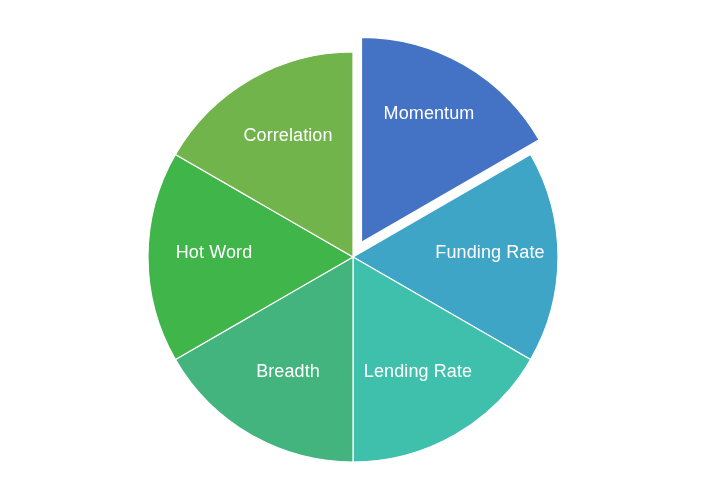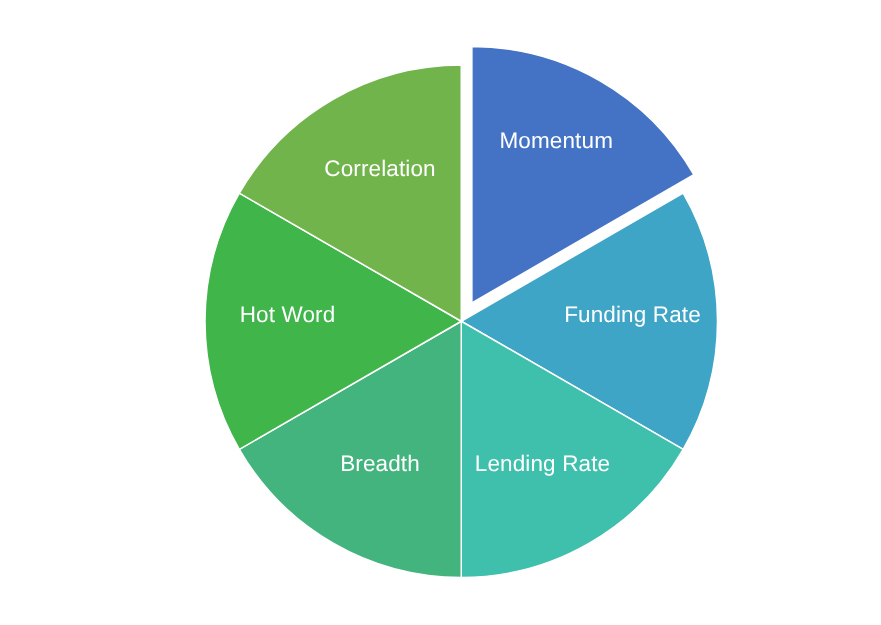--- a/index.html
+++ b/index.html
@@ -12,21 +12,20 @@
     width: 705px;
     height: 500px;
     overflow: hidden;
     font-family: "Liberation Sans", sans-serif;
   }
   #chart-root {
     position: relative;
     width: 613px;
     height: 500px;
     background: #ffffff;
-    padding-left: 16px;
   }
   svg#pie-svg {
     display: block;
     width: 705px;
     height: 500px;
   }
   .slice-path {
     stroke: #ffffff;
     stroke-width: 1.2;
     stroke-linejoin: round;

